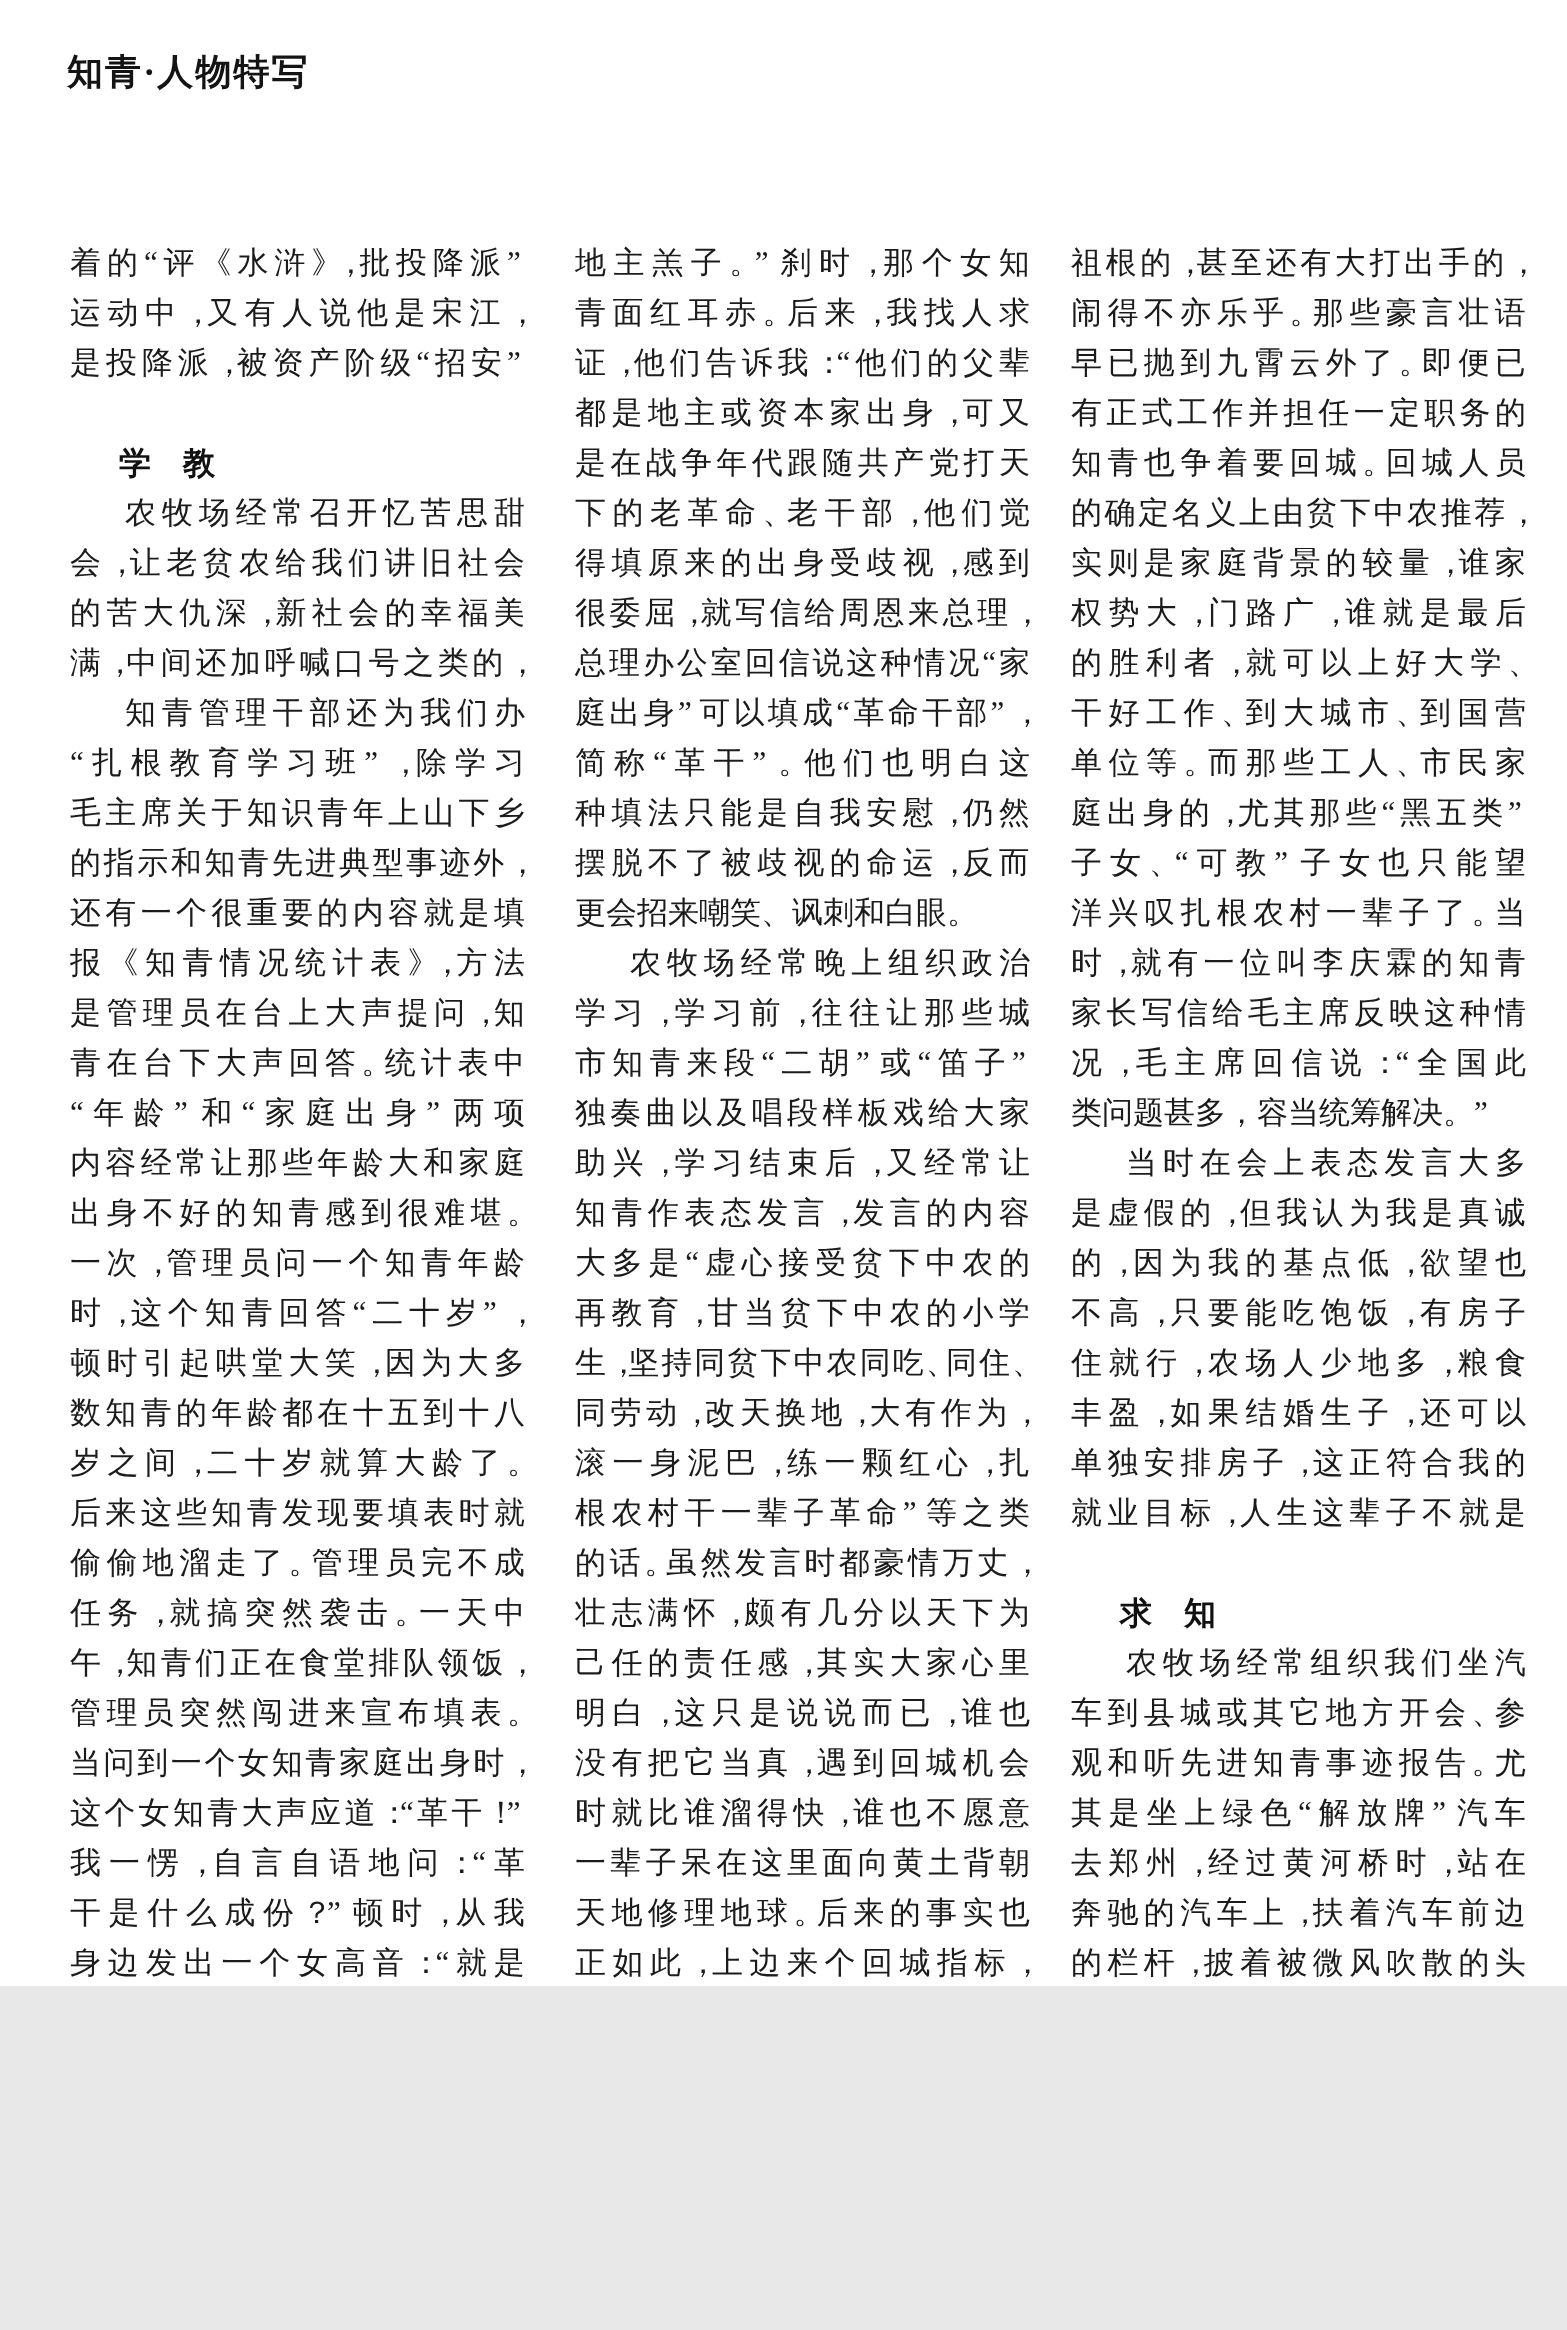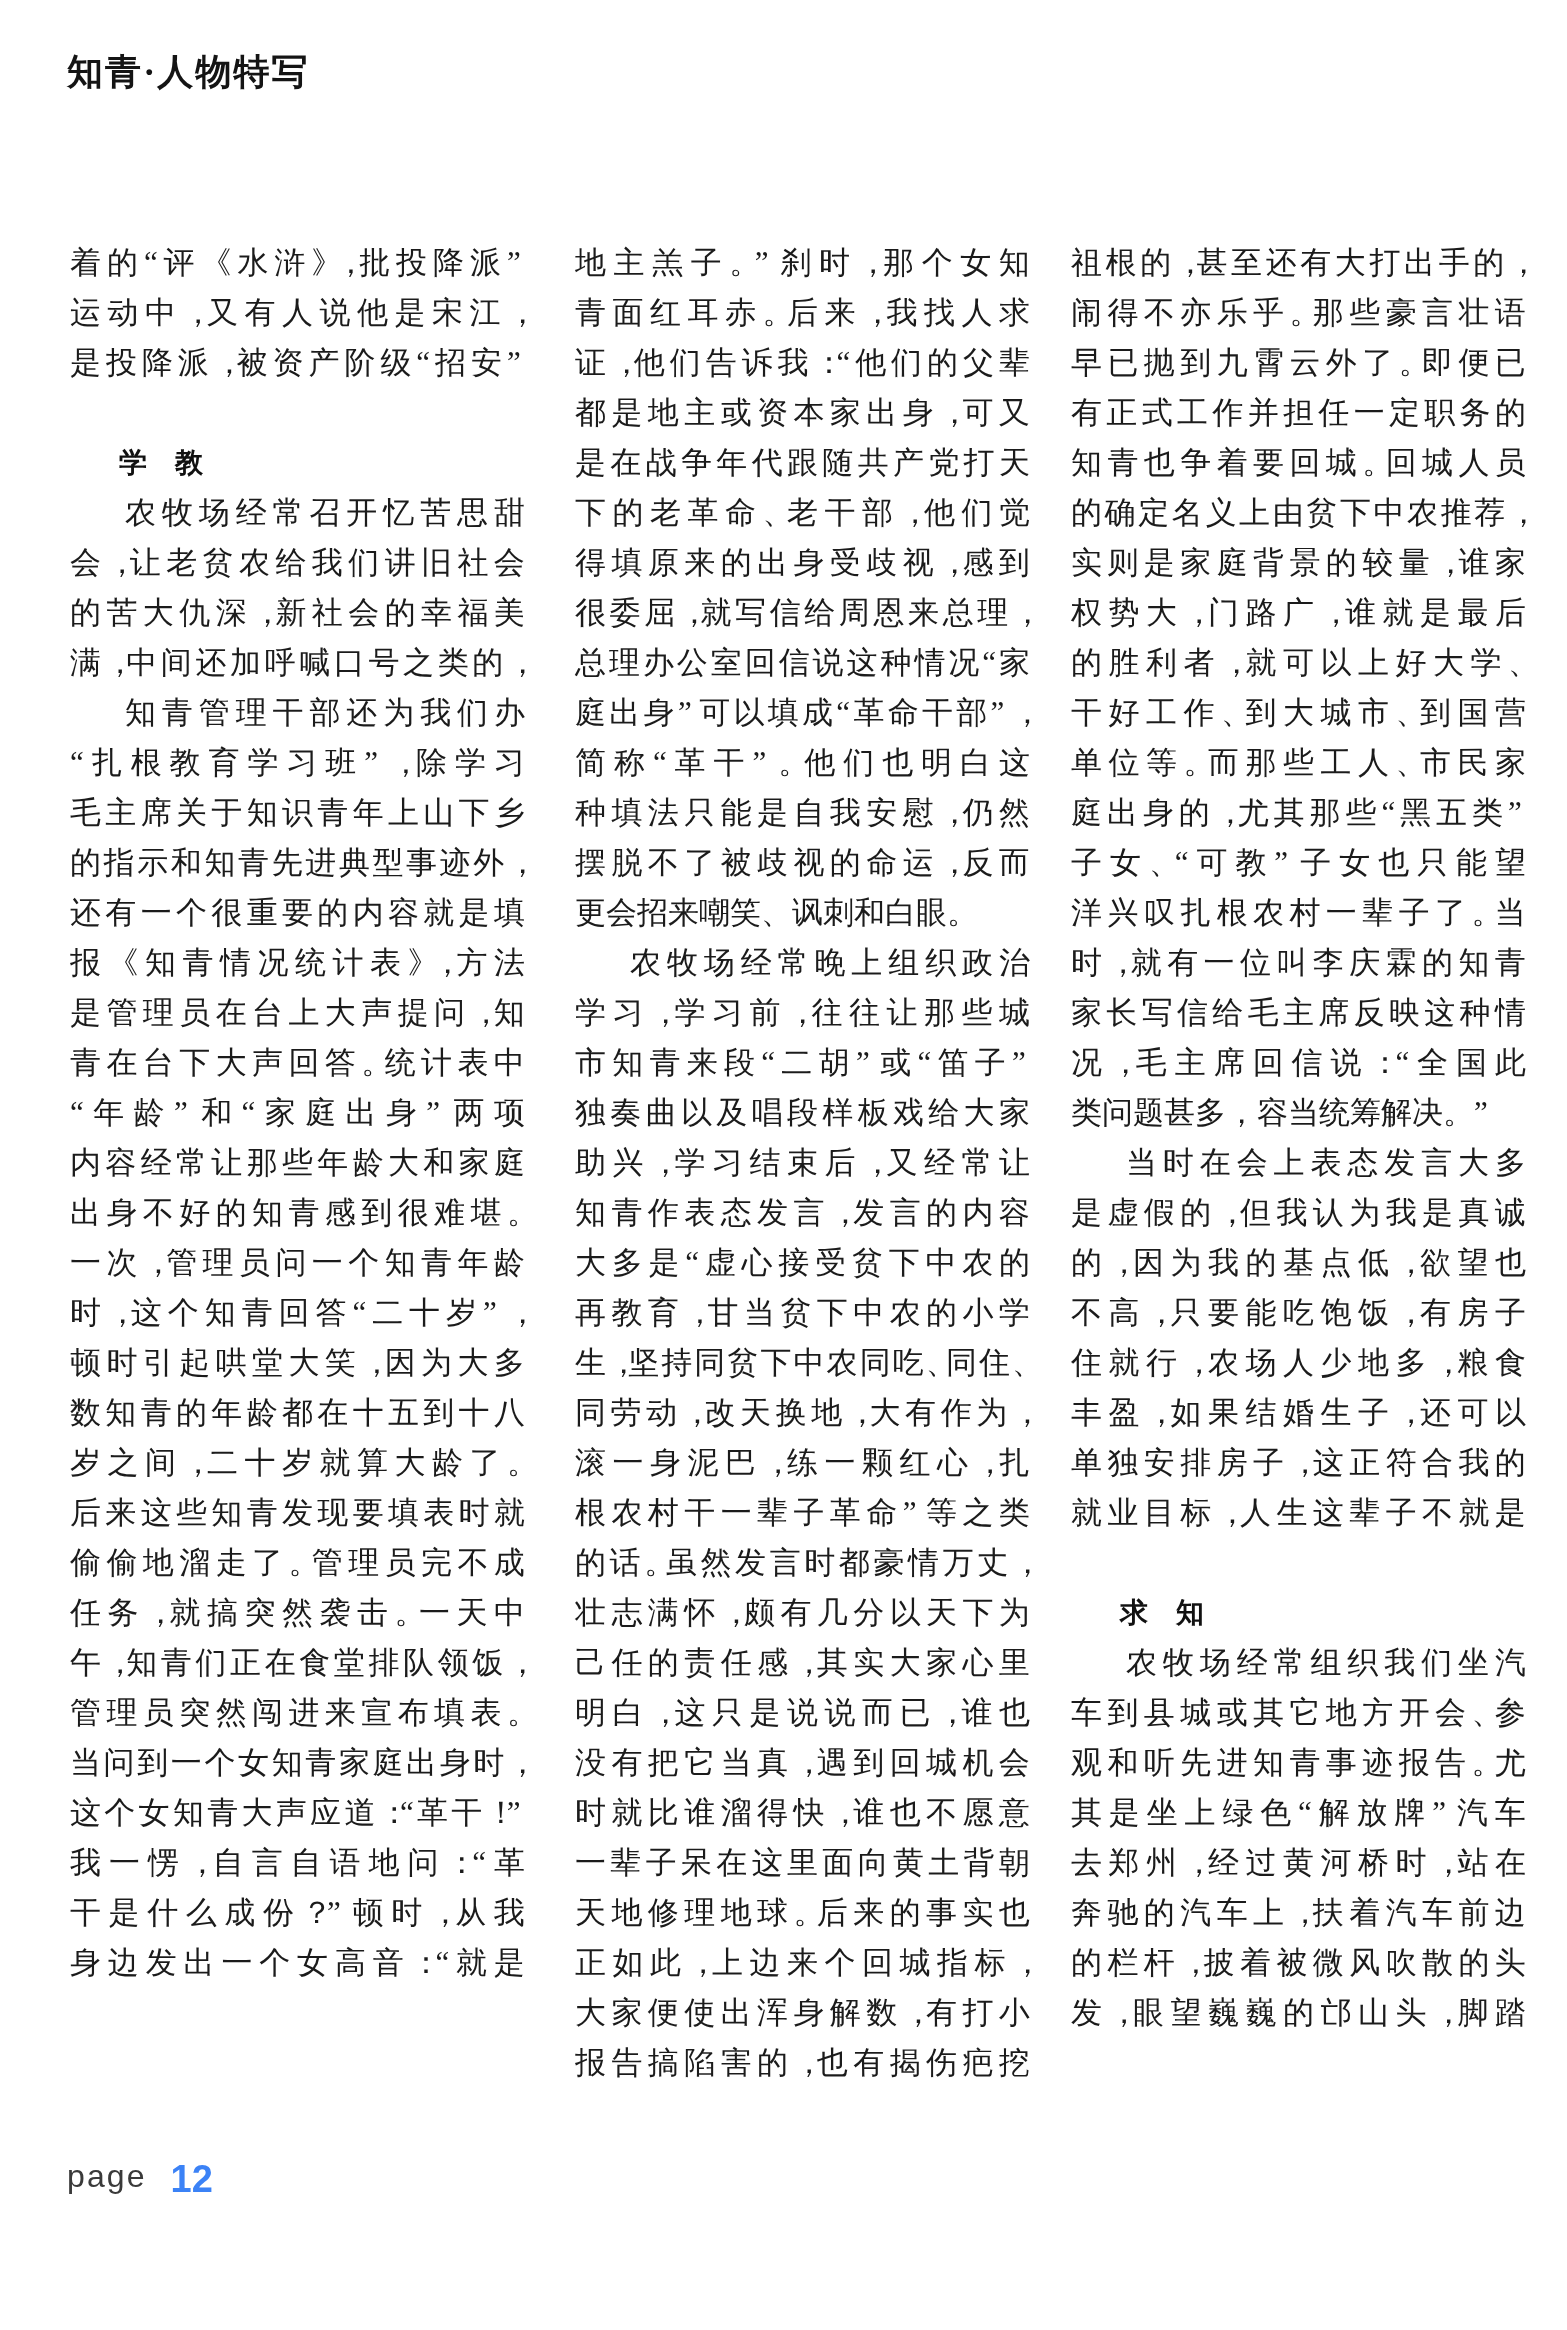--- a/index.html
+++ b/index.html
@@ -3,21 +3,21 @@
 <meta charset="utf-8">
 <style>
   html, body {
     margin: 0;
     padding: 0;
     background: #e8e8e8;
   }
   .page {
     position: relative;
     width: 1568px;
-    height: 2330px;
+    height: 1986px;
     background: #ffffff;
     overflow: hidden;
     font-family: "Liberation Serif", "DejaVu Serif", serif;
     color: #1b1b1b;
   }
   .header-title {
     position: absolute;
     left: 67px;
     top: 50px;
     font-size: 36px;
@@ -55,21 +55,21 @@
   }
   .punct {
     display: inline-block;
     width: 0.58em;
     overflow: visible;
   }
   .line.heading {
     font-family: "Liberation Sans", "DejaVu Sans", sans-serif;
     font-weight: bold;
     padding-left: 49px;
-    font-size: 28px;
+    font-size: 32px;
     color: #111;
   }
   .line.end { padding-left: 0; }
   .line.blank { }
 
   .footer {
     position: absolute;
     left: 67px;
     top: 2158px;
     display: flex;

